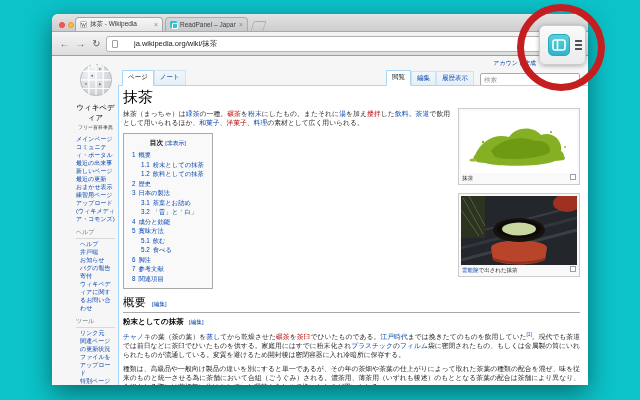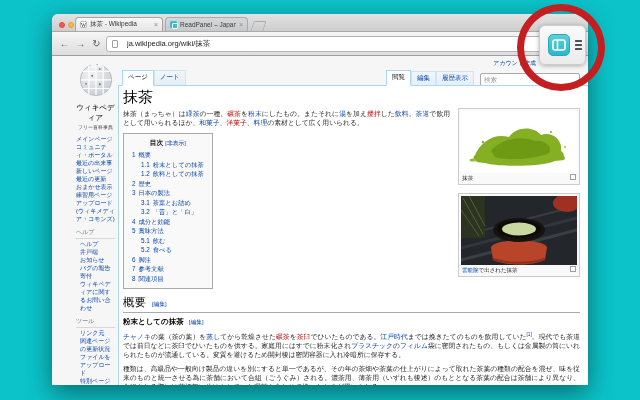--- a/index.html
+++ b/index.html
@@ -32,21 +32,21 @@
   .fav-rp::after { content:""; position:absolute; left:1.5px; top:1.5px; width:4px; height:4px;
                    border:.8px solid #fff; border-radius:1px; }
   .newtab-stub { position:absolute; left:200px; bottom:0; width:13px; height:10px;
                  background:linear-gradient(#d9dadb,#c9cbcd); border:1px solid #ababab; border-bottom:none;
                  transform:skewX(-18deg); border-radius:2px 2px 0 0; }
 
   .toolbar { height:24px; background:linear-gradient(#f5f5f5,#dddddd); border-bottom:1px solid #9f9f9f;
              display:flex; align-items:center; padding:0 6px; gap:3px; }
   .navbtn { font-size:10px; color:#5f6368; width:13px; text-align:center; line-height:14px; }
   .urlbar { flex:1; height:16px; background:#fff; border:1px solid #b4b4b4; border-radius:3px;
-            display:flex; align-items:center; gap:9px; padding:0 5px; }
+            display:flex; align-items:center; gap:16px; padding:0 5px; }
   .page-ic { width:6px; height:8px; background:#fff; border:1px solid #9aa0a6; border-radius:1px; flex:0 0 auto; }
   .url-text { font-size:7.5px; color:#202124; white-space:nowrap; overflow:hidden; }
 
   
   .wpage { position:absolute; top:42px; left:0; right:0; bottom:0; background:#f6f6f6; overflow:hidden; }
   .sidebar { position:absolute; left:0; top:0; bottom:0; width:66px; padding:4px 3px 0 24px; }
   .logo { text-align:center; }
   .wordmark { font-family:"Liberation Serif","DejaVu Serif",serif; font-size:7.5px; color:#000; margin-top:1px; }
   .tagline { font-size:5px; color:#444; margin-top:1px; }
   .nav-group { margin-top:5px; }

